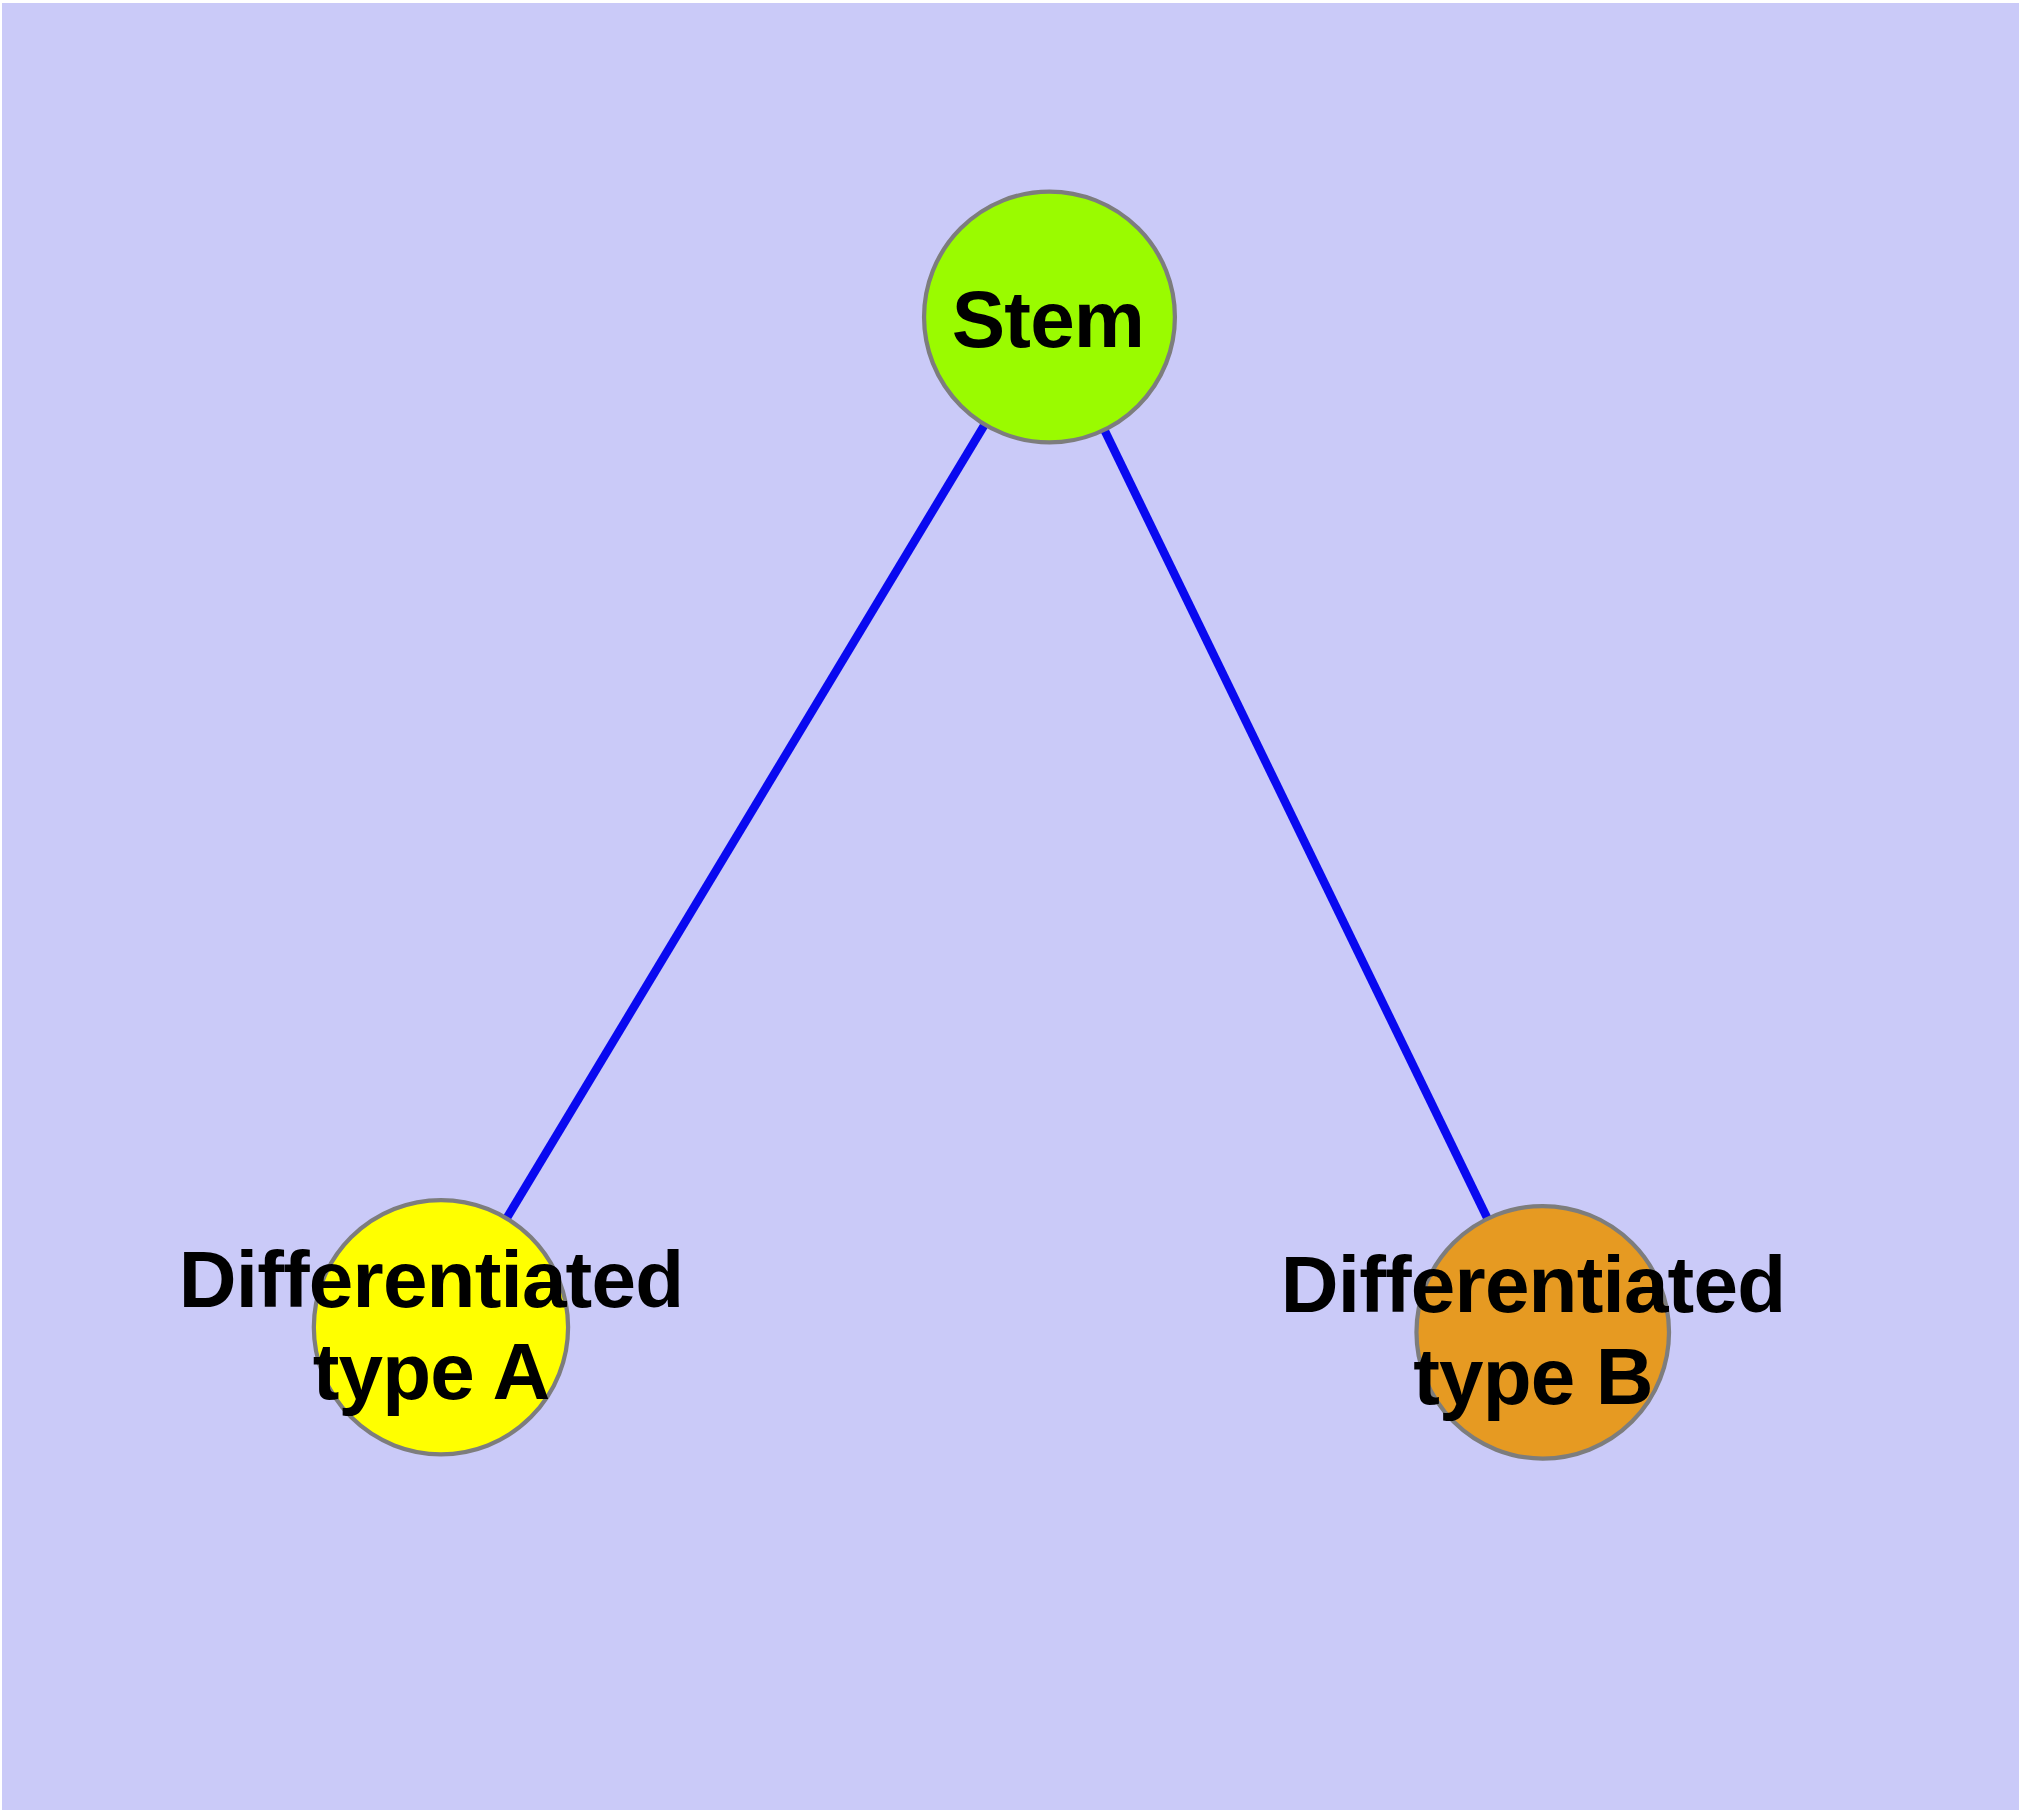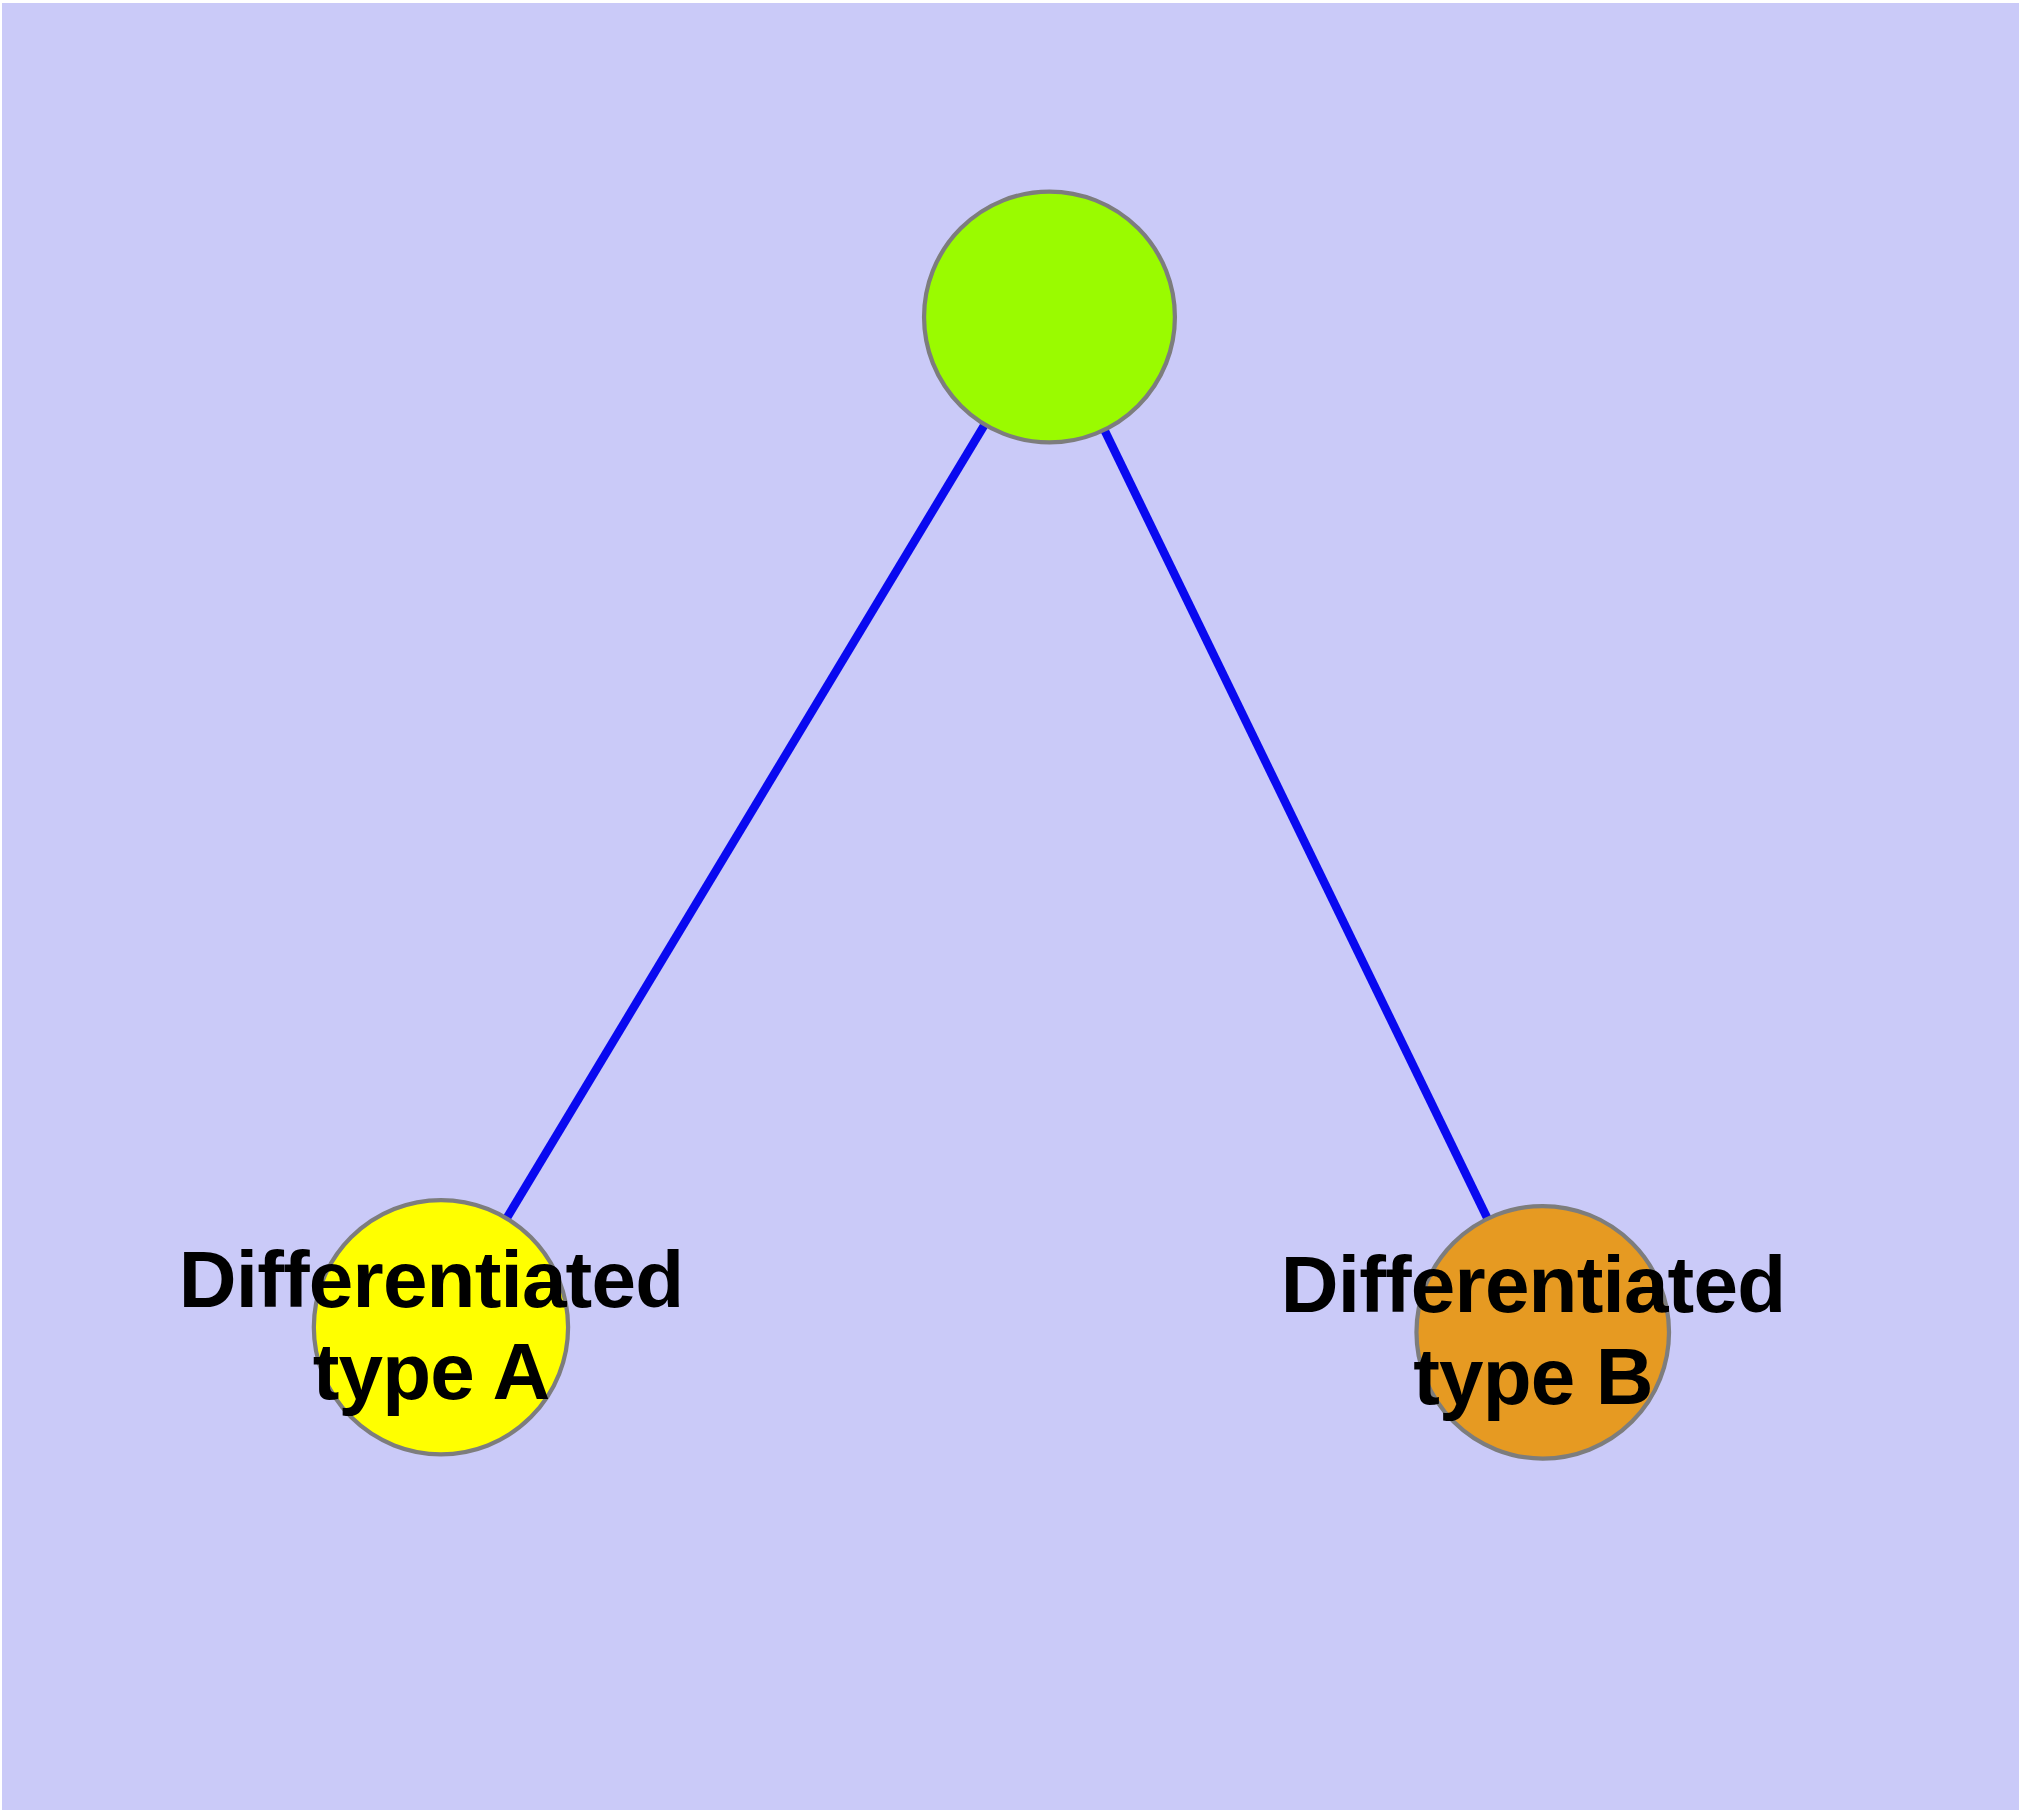--- a/index.html
+++ b/index.html
@@ -59,20 +59,21 @@
   <svg id="graph-svg" viewBox="0 0 2384 2138" xmlns="http://www.w3.org/2000/svg">
 
     <line class="edge" x1="1238" y1="374" x2="520" y2="1566" stroke="#0909f0"></line>
     <line class="edge" x1="1238" y1="374" x2="1820" y2="1572" stroke="#0909f0"></line>
 
     <circle class="node-circle" cx="1238" cy="374" r="148" fill="#9afb00"></circle>
     <circle class="node-circle" cx="520" cy="1566" r="150" fill="#ffff00"></circle>
     <circle class="node-circle" cx="1820" cy="1572" r="149" fill="#e69a22"></circle>
   </svg>
 
+  <div class="node-label" style="left:1048px; top:320px;">Stem</div>
 
   <div class="node-label" style="left:431px; top:1326px;">Differentiated
 type A</div>
 
   <div class="node-label" style="left:1533px; top:1331px;">Differentiated
 type B</div>
 </div>
 
 
 </body></html>

